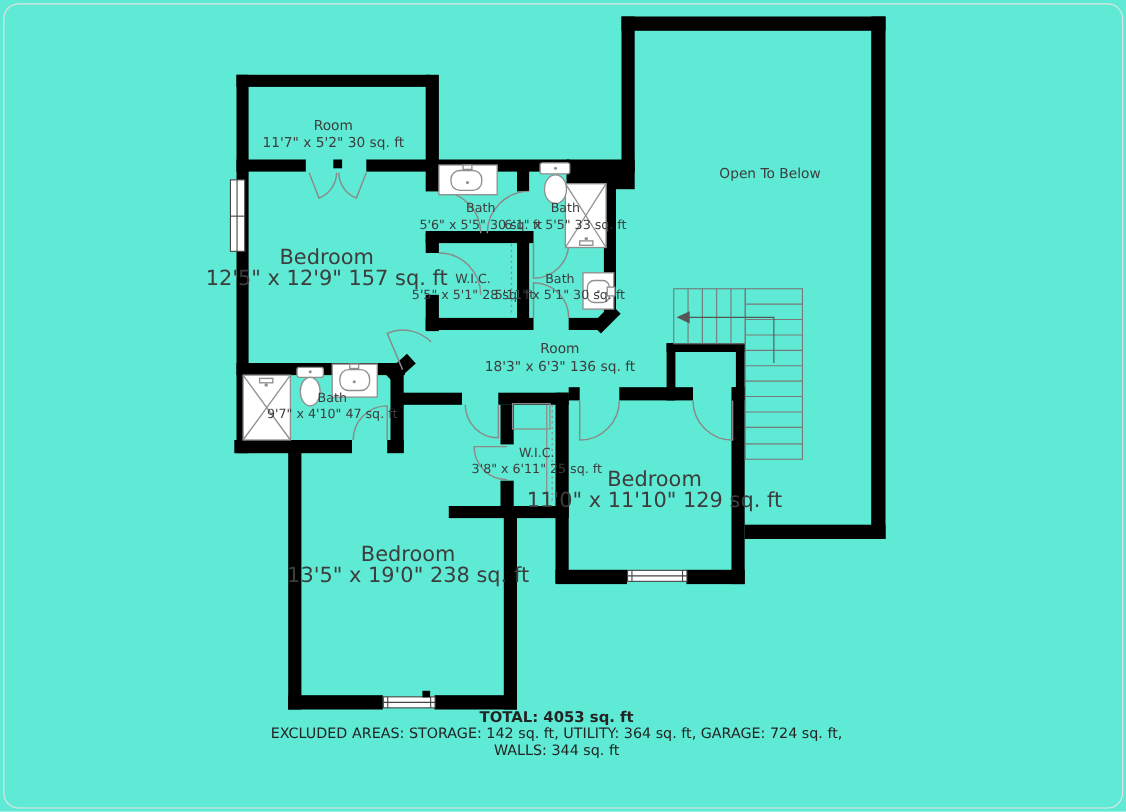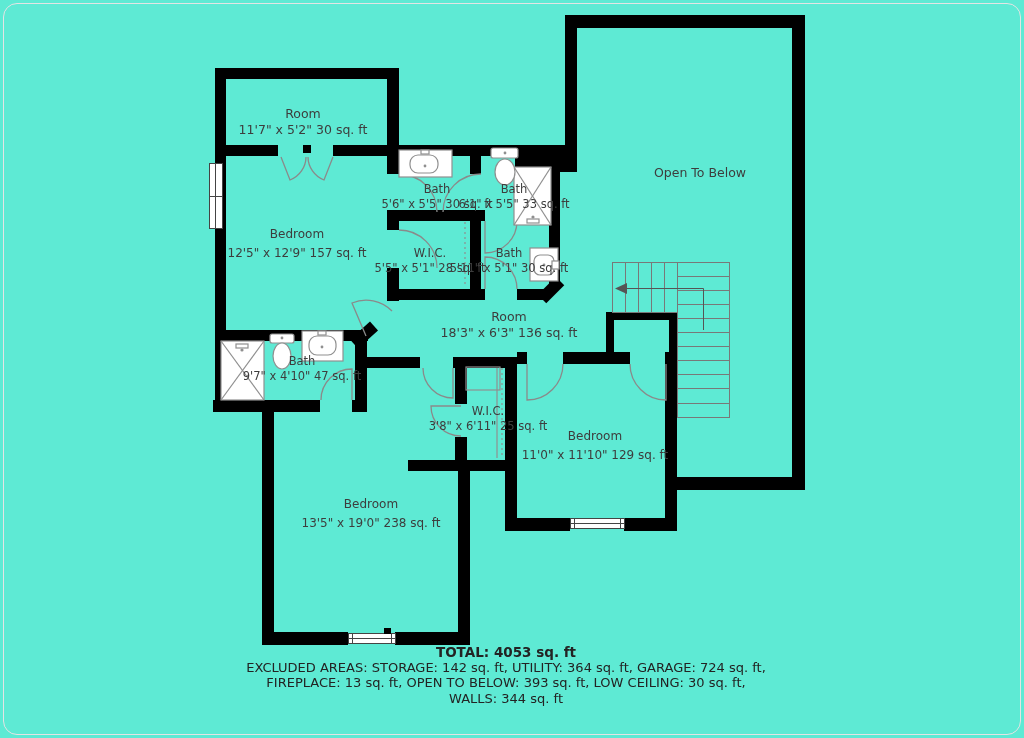--- a/index.html
+++ b/index.html
@@ -4,21 +4,21 @@
 <style>
   html,body{margin:0;padding:0;background:#fff;}
   #stage{position:relative;width:1024px;height:738px;background:#5eead4;overflow:hidden;
          font-family:"DejaVu Sans","Liberation Sans",sans-serif;}
   #frame{position:absolute;inset:3px;border:1px solid #e4e4e4;border-radius:14px;pointer-events:none;}
   #plan-svg{position:absolute;left:0;top:0;}
   .rlabel{position:absolute;text-align:center;color:#3d3d3d;font-size:12.5px;line-height:16px;
           white-space:nowrap;transform:translateX(-50%);}
   .rlabel .nm{display:block;}
   .rlabel.sm{font-size:11.5px;line-height:15px;}
-  .rlabel.lg{font-size:12px;line-height:19px;}
+  .rlabel.lg{font-size:19px;line-height:19px;}
   #summary{position:absolute;left:0;top:644px;width:1012px;text-align:center;color:#232323;}
   #summary .sumtotal{font-weight:bold;font-size:13.5px;line-height:16px;}
   #summary .sumline{font-size:13px;line-height:15.3px;}
 </style>
 </head>
 <body>
 
 <div id="stage">
   <div id="frame"></div>
 
@@ -215,21 +215,21 @@
     <span class="dm">6'1" x 5'5" 33 sq. ft</span>
   </div>
   <div class="rlabel sm" style="left:430px;top:246px;">
     <span class="nm">W.I.C.</span>
     <span class="dm">5'5" x 5'1" 28 sq. ft</span>
   </div>
   <div class="rlabel sm" style="left:509px;top:246px;">
     <span class="nm">Bath</span>
     <span class="dm">5'11" x 5'1" 30 sq. ft</span>
   </div>
-  <div class="rlabel" style="left:700px;top:165px;">
+  <div class="rlabel" style="left:700px;top:150px;">
     <span class="nm">Open To Below</span>
   </div>
   <div class="rlabel" style="left:509px;top:309px;">
     <span class="nm">Room</span>
     <span class="dm">18'3" x 6'3" 136 sq. ft</span>
   </div>
   <div class="rlabel sm" style="left:302px;top:354px;">
     <span class="nm">Bath</span>
     <span class="dm">9'7" x 4'10" 47 sq. ft</span>
   </div>
@@ -242,16 +242,15 @@
     <span class="dm">11'0" x 11'10" 129 sq. ft</span>
   </div>
   <div class="rlabel lg" style="left:371px;top:495px;">
     <span class="nm">Bedroom</span>
     <span class="dm">13'5" x 19'0" 238 sq. ft</span>
   </div>
 
   <div id="summary">
     <div class="sumtotal">TOTAL: 4053 sq. ft</div>
     <div class="sumline">EXCLUDED AREAS: STORAGE: 142 sq. ft, UTILITY: 364 sq. ft, GARAGE: 724 sq. ft,</div>
-    <div class="sumline">FIREPLACE: 13 sq. ft, OPEN TO BELOW: 393 sq. ft, LOW CEILING: 30 sq. ft,</div>
     <div class="sumline">WALLS: 344 sq. ft</div>
   </div>
 </div>
 
 </body></html>

